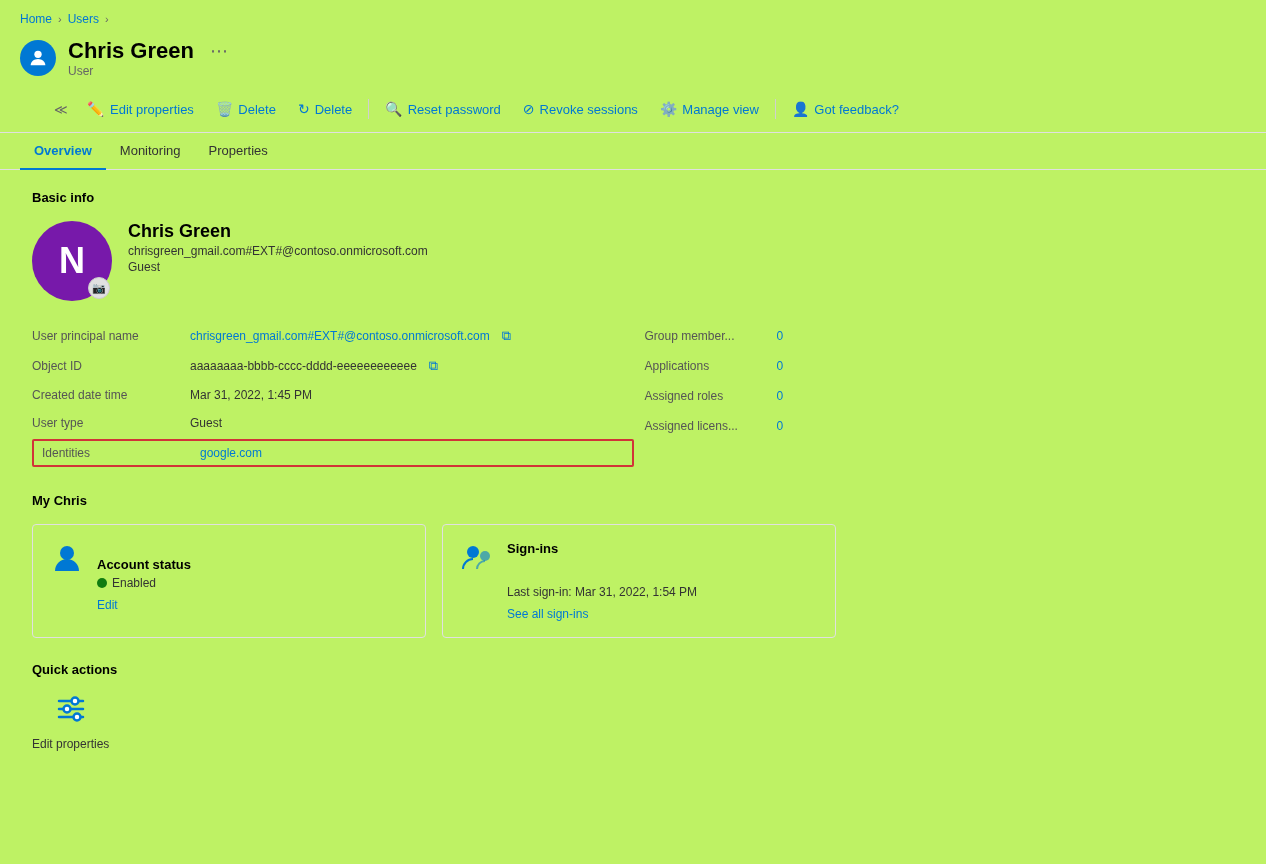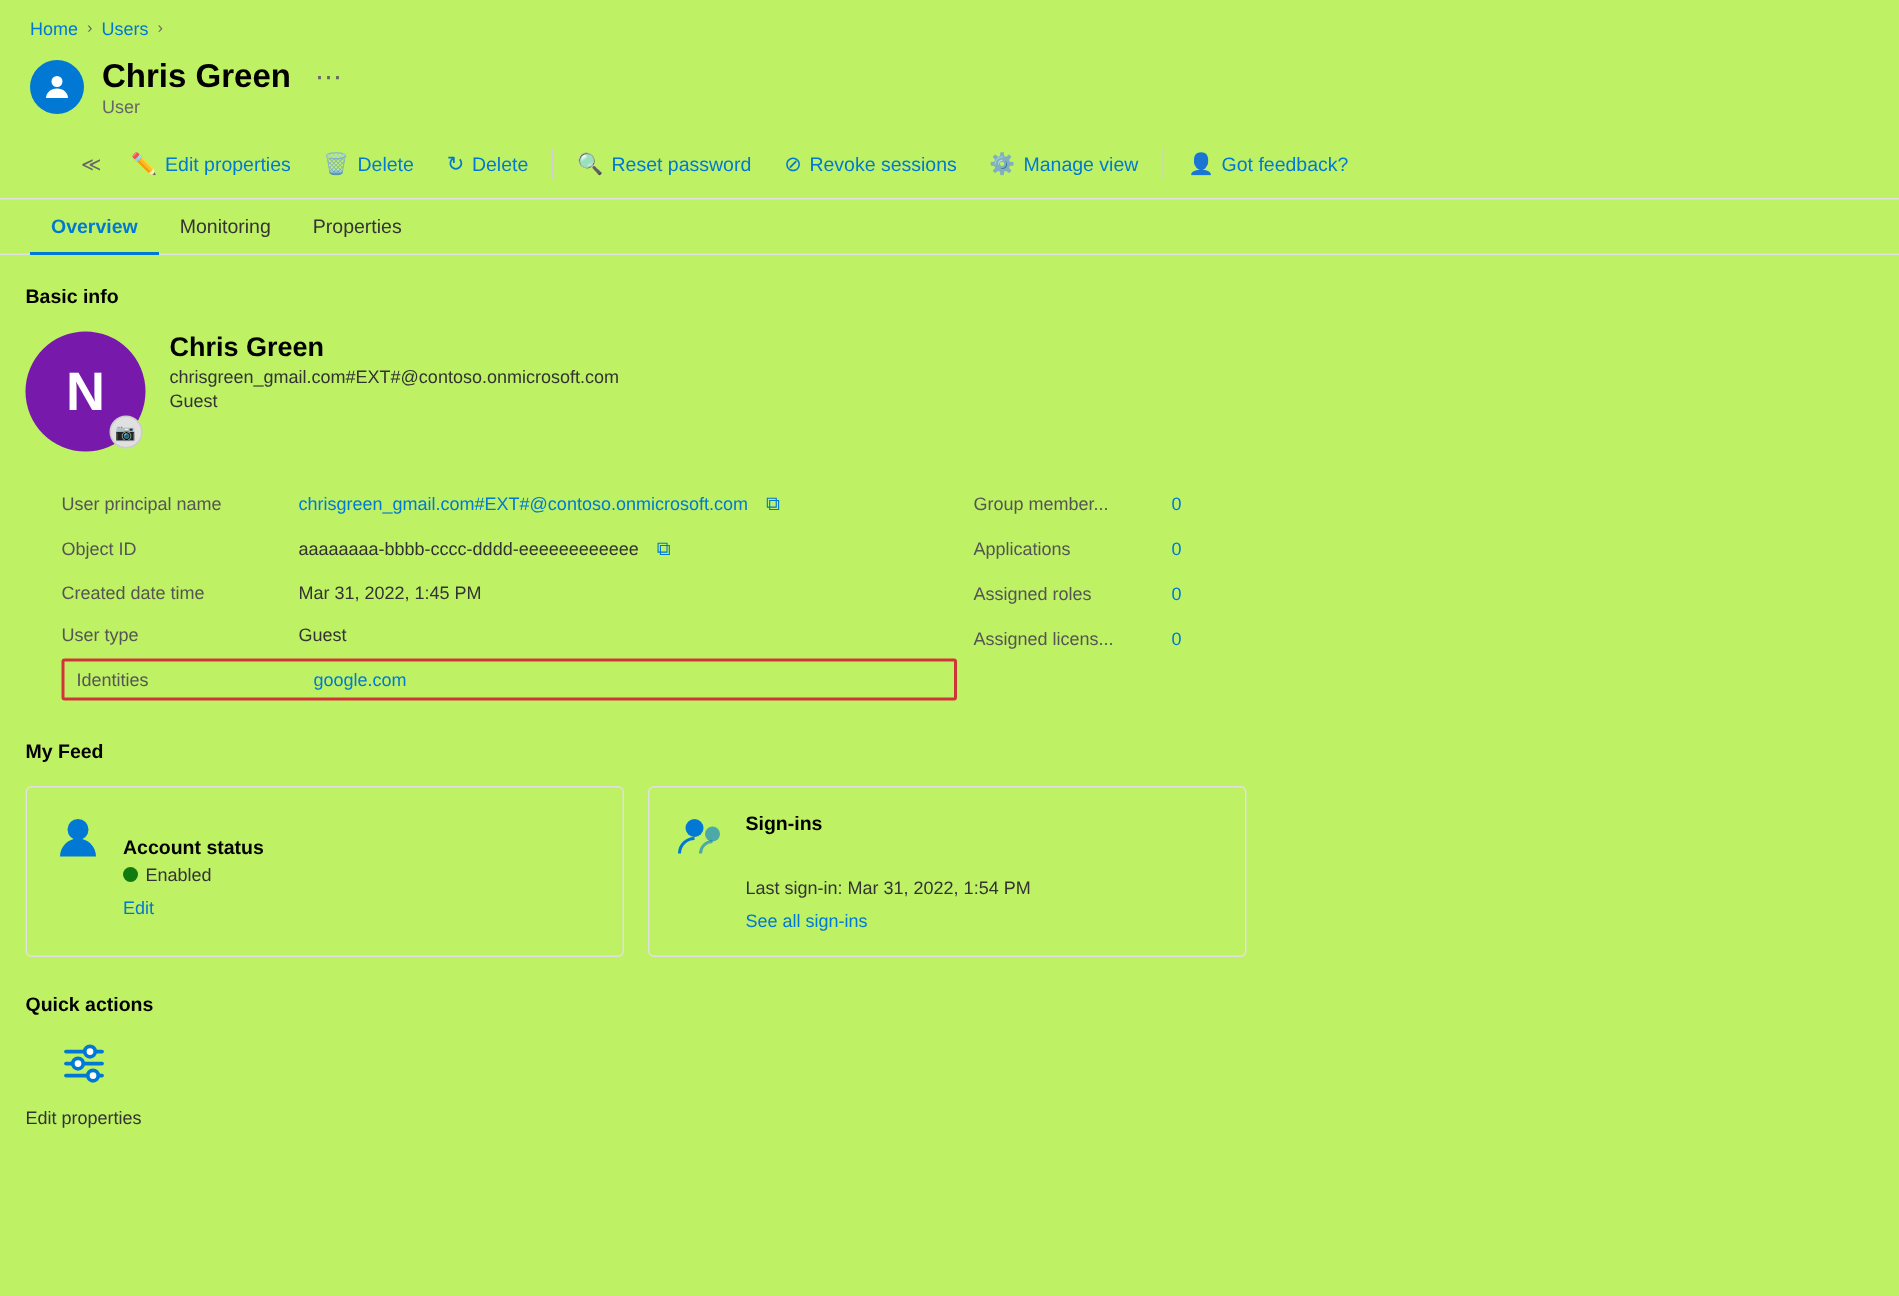--- a/index.html
+++ b/index.html
@@ -26,36 +26,36 @@
     .toolbar-separator { width: 1px; height: 20px; background: #d0d0d0; margin: 0 4px; }
     .toolbar-icon { font-size: 14px; }
     .collapse-btn { display: flex; align-items: center; padding: 5px 8px; background: none; border: none; cursor: pointer; color: #666; font-size: 13px; border-radius: 2px; }
 
     
     .tabs { display: flex; align-items: center; padding: 0 20px 0 20px; border-bottom: 1px solid #e0e0e0; }
     .tab { padding: 10px 14px; cursor: pointer; font-size: 13px; color: #333; border-bottom: 2px solid transparent; margin-bottom: -1px; }
     .tab.active { color: #0078d4; border-bottom: 2px solid #0078d4; font-weight: 600; }
 
     
-    .main-content { padding: 20px 20px 20px 17px; flex: 1; }
+    .main-content { padding: 20px 20px 20px 32px; flex: 1; }
 
     .section-title { font-size: 13px; font-weight: 600; color: #000; margin-bottom: 16px; }
 
     
     .basic-info-section { margin-bottom: 24px; }
     .user-profile { display: flex; align-items: flex-start; gap: 16px; margin-bottom: 20px; }
     .user-avatar-large { width: 80px; height: 80px; background: #7719aa; border-radius: 50%; display: flex; align-items: center; justify-content: center; color: white; font-size: 36px; font-weight: 600; position: relative; flex-shrink: 0; }
     .avatar-camera { position: absolute; bottom: 2px; right: 2px; width: 22px; height: 22px; background: #e0e0e0; border-radius: 50%; display: flex; align-items: center; justify-content: center; font-size: 11px; cursor: pointer; border: 1px solid #ccc; }
     .user-profile-info { display: flex; flex-direction: column; justify-content: center; gap: 2px; }
     .user-profile-name { font-size: 18px; font-weight: 600; color: #000; }
     .user-profile-email { font-size: 12px; color: #333; }
     .user-profile-type { font-size: 12px; color: #333; }
 
     
-    .info-grid { display: grid; grid-template-columns: 1fr 1fr; gap: 11px; margin-left: 24px; }
+    .info-grid { display: grid; grid-template-columns: 1fr 1fr; gap: 11px; }
     .info-left { min-width: 400px; }
     .info-right { min-width: 300px; border-left: none; }
 
     .info-row { display: flex; align-items: center; padding: 7px 0; gap: 8px; }
     .info-row.highlighted { border: 2px solid #d13438; border-radius: 2px; padding: 5px 8px; margin: 2px 0; }
     .info-label { font-size: 12px; color: #555; min-width: 150px; }
     .info-value { font-size: 12px; color: #333; }
     .info-value.link { color: #0078d4; cursor: pointer; }
 
     .copy-icon { color: #0078d4; cursor: pointer; font-size: 13px; margin-left: 4px; }
@@ -224,21 +224,21 @@
           </div>
           <div class="stat-row">
             <span class="stat-label">Assigned licens...</span>
             <span class="stat-value">0</span>
           </div>
         </div>
       </div>
     </div>
 
     <div class="feed-section">
-      <div class="section-title">My Feed</div>
+      <div class="section-title">My Chris</div>
 
       <div class="feed-cards">
 
         <div class="feed-card">
           <div class="feed-card-header">
             <div class="feed-card-icon">
               <svg width="36" height="36" viewBox="0 0 36 36">
                 <circle cx="18" cy="12" r="7" fill="#0078d4"></circle>
                 <path d="M6 30c0-6.6 5.4-12 12-12s12 5.4 12 12" fill="#0078d4"></path>
               </svg>

